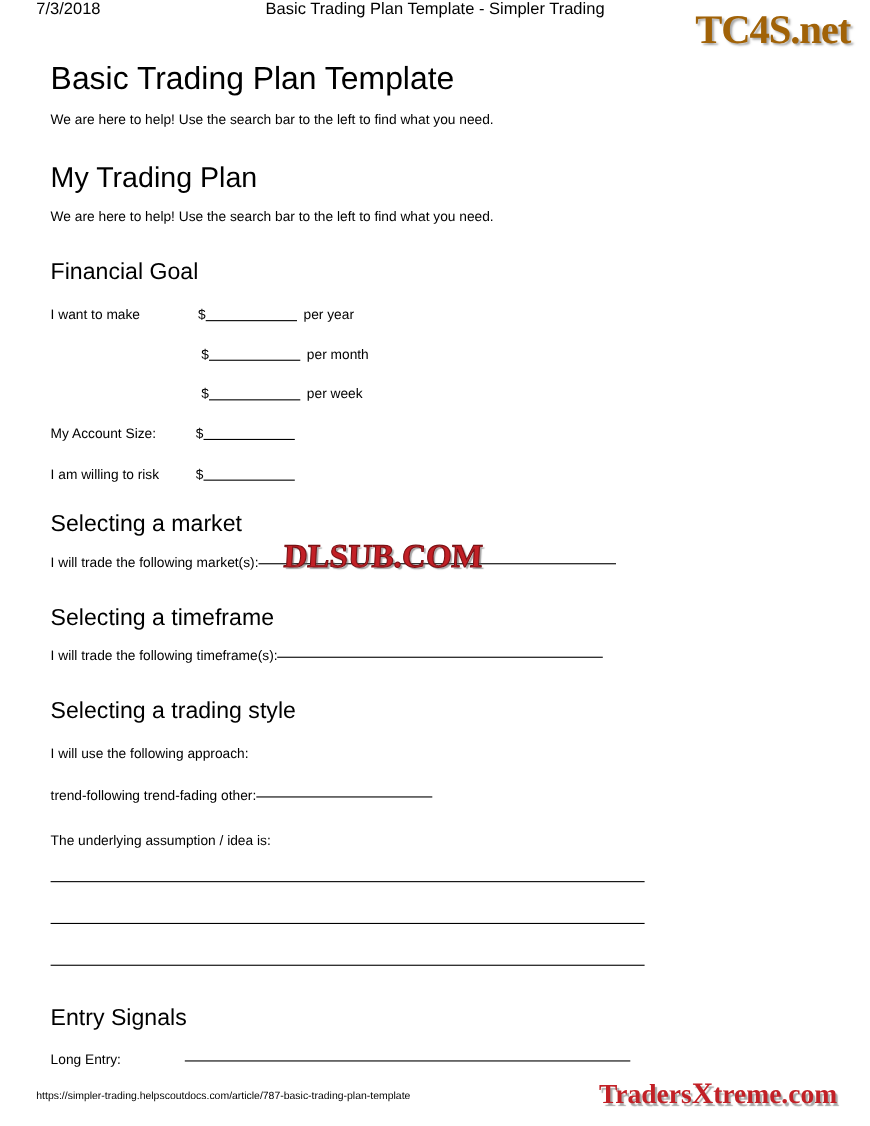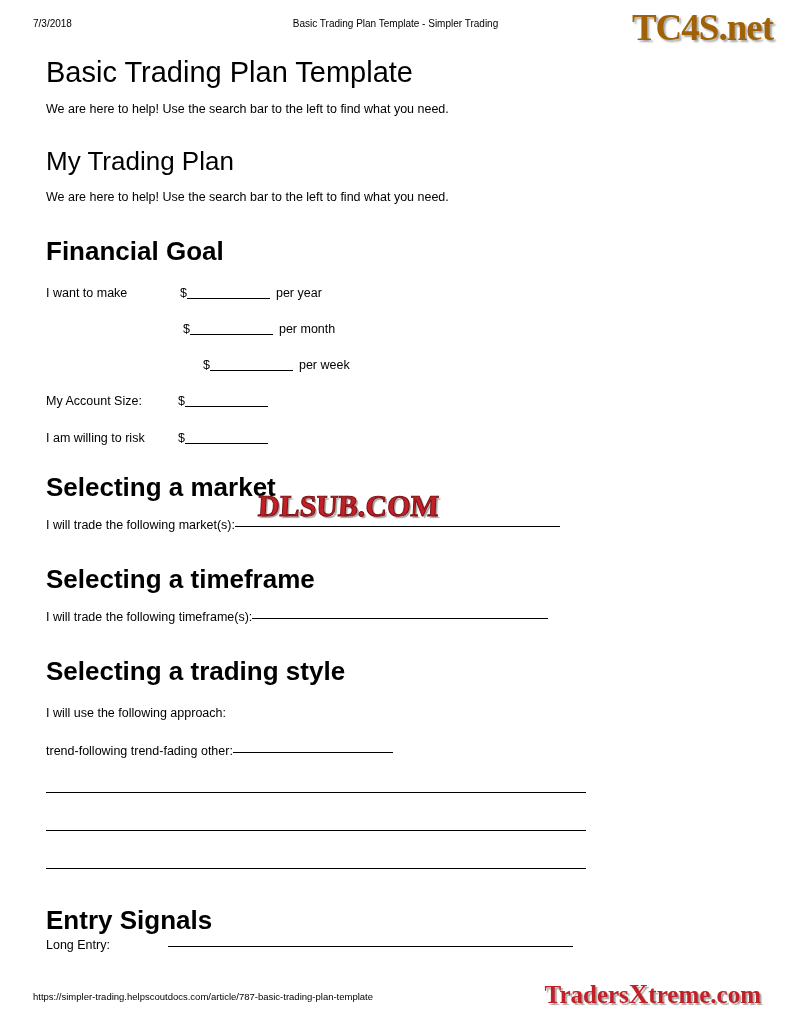--- a/index.html
+++ b/index.html
@@ -15,25 +15,25 @@
     position: relative;
     width: 791px;
     height: 1024px;
     background: #ffffff;
     overflow: hidden;
     box-sizing: border-box;
   }
   
   .doc-header {
     position: absolute;
-    top: 18px;
+    top: 0;
     left: 0;
     width: 652px;
     height: 16px;
-    font-size: 10px;
+    font-size: 15px;
     color: #000;
   }
   .doc-header .hdr-date {
     position: absolute;
     left: 33px;
     top: 0;
   }
   .doc-header .hdr-title {
     position: absolute;
     left: 0;
@@ -68,22 +68,22 @@
     font-weight: normal;
     margin: 12px 0 0 0;
     letter-spacing: 0px;
   }
   h2.subtitle {
     font-size: 26px;
     font-weight: normal;
     margin: 28px 0 0 0;
   }
   h3.section {
-    font-size: 26px;
-    font-weight: bold;
+    font-size: 21px;
+    font-weight: normal;
     margin: 30px 0 0 0;
   }
   p.para {
     font-size: 12.5px;
     margin: 12px 0 0 0;
     line-height: 1.35;
   }
   
   .fin-block {
     margin-top: 18px;
@@ -203,21 +203,21 @@
 
         <div class="fin-row">
           <span class="fin-label"></span>
           <span class="fin-amount" style="left:137px;">
             <span>$</span><span class="blank-sm"></span><span class="per">per month</span>
           </span>
         </div>
 
         <div class="fin-row">
           <span class="fin-label"></span>
-          <span class="fin-amount" style="left:137px;margin-left:20px;">
+          <span class="fin-amount" style="left:137px;">
             <span>$</span><span class="blank-sm"></span><span class="per">per week</span>
           </span>
         </div>
 
         <div class="fin-row" style="height:37px;">
           <span class="fin-label">My Account Size:</span>
           <span class="fin-amount" style="left:132px;">
             <span>$</span><span class="blank-sm"></span><span class="per"></span>
           </span>
         </div>
@@ -241,30 +241,31 @@
         <span class="lbl">I will trade the following timeframe(s):</span><span class="rule" style="width:296px;"></span>
       </div>
 
       <h3 class="section" style="margin-top:26px;">Selecting a trading style</h3>
       <p class="para" style="margin-top:18px;">I will use the following approach:</p>
 
       <div class="line-row" style="margin-top:22px;">
         <span class="lbl">trend-following  trend-fading other:</span><span class="rule" style="width:160px;"></span>
       </div>
 
+      <p class="para" style="margin-top:20px;">The underlying assumption / idea is:</p>
 
       <div style="margin-top:28px;">
         <span class="long-rule" style="width:540px;"></span>
         <span class="long-rule" style="width:540px; margin-top:37px;"></span>
         <span class="long-rule" style="width:540px; margin-top:37px;"></span>
       </div>
 
       <h3 class="section" style="margin-top:36px;">Entry Signals</h3>
 
-      <div class="line-row" style="margin-top:2px;">
+      <div class="line-row" style="margin-top:18px;">
         <span class="lbl">Long Entry:</span><span class="rule" style="width:405px; margin-left:58px;"></span>
       </div>
 
     </div>
   </div>
 
   <div class="wm-dlsub">DLSUB.COM</div>
 
   <div class="footer-url">https://simpler-trading.helpscoutdocs.com/article/787-basic-trading-plan-template</div>
 

